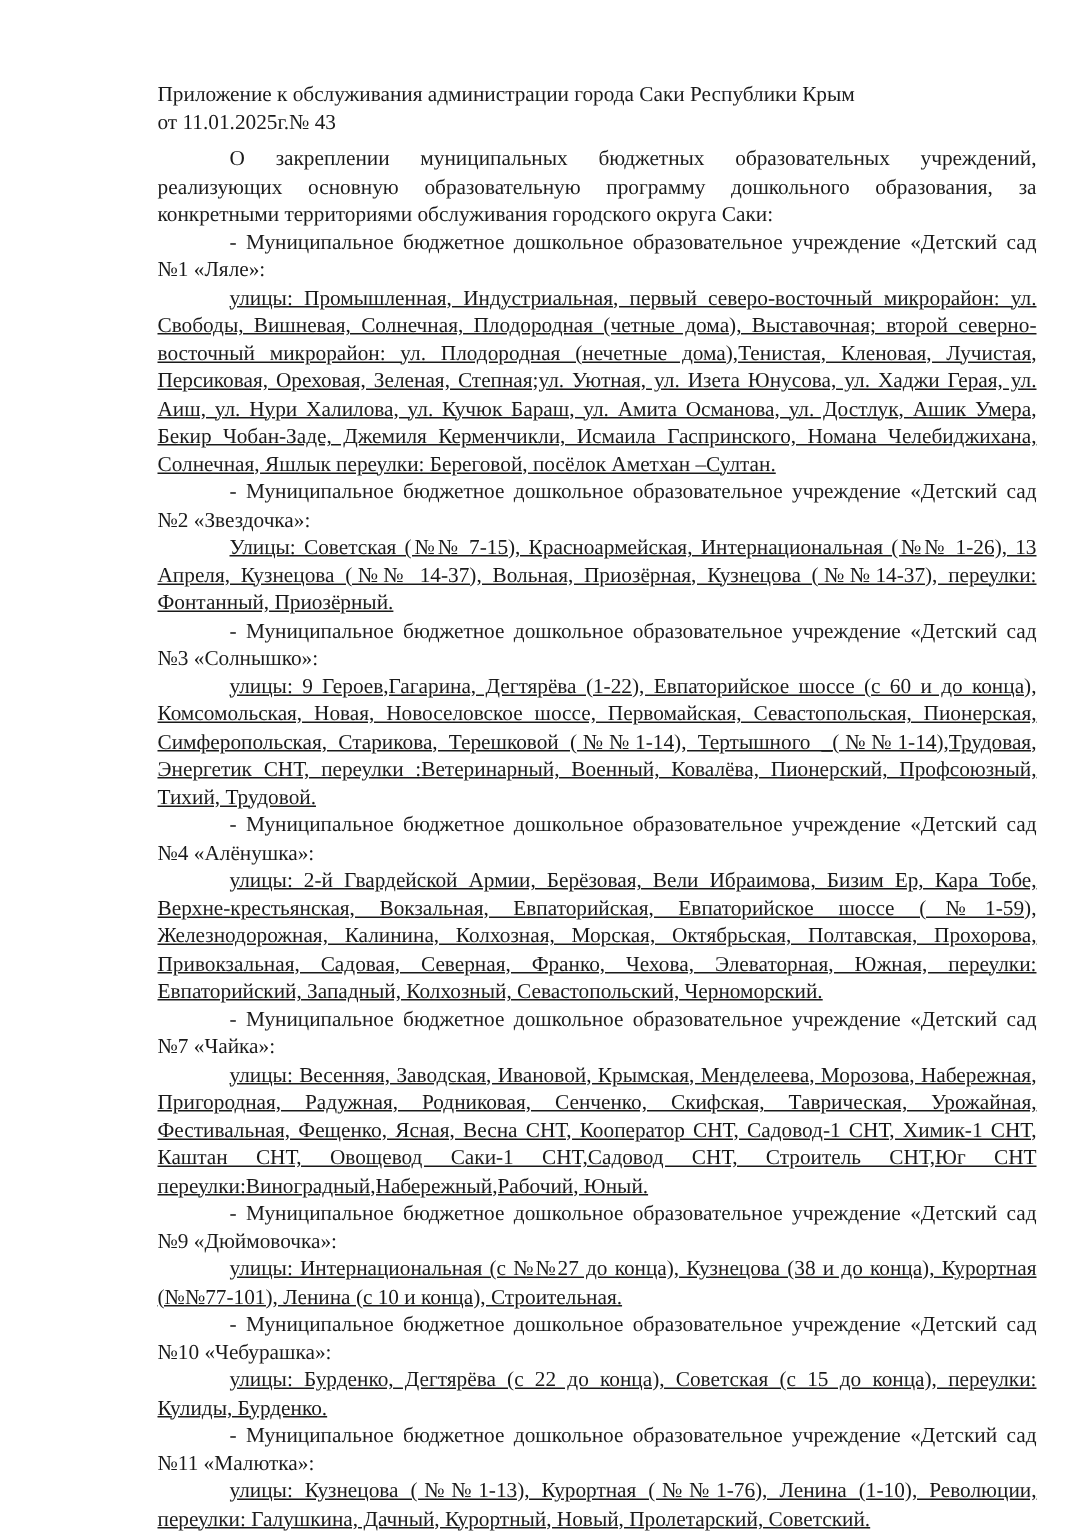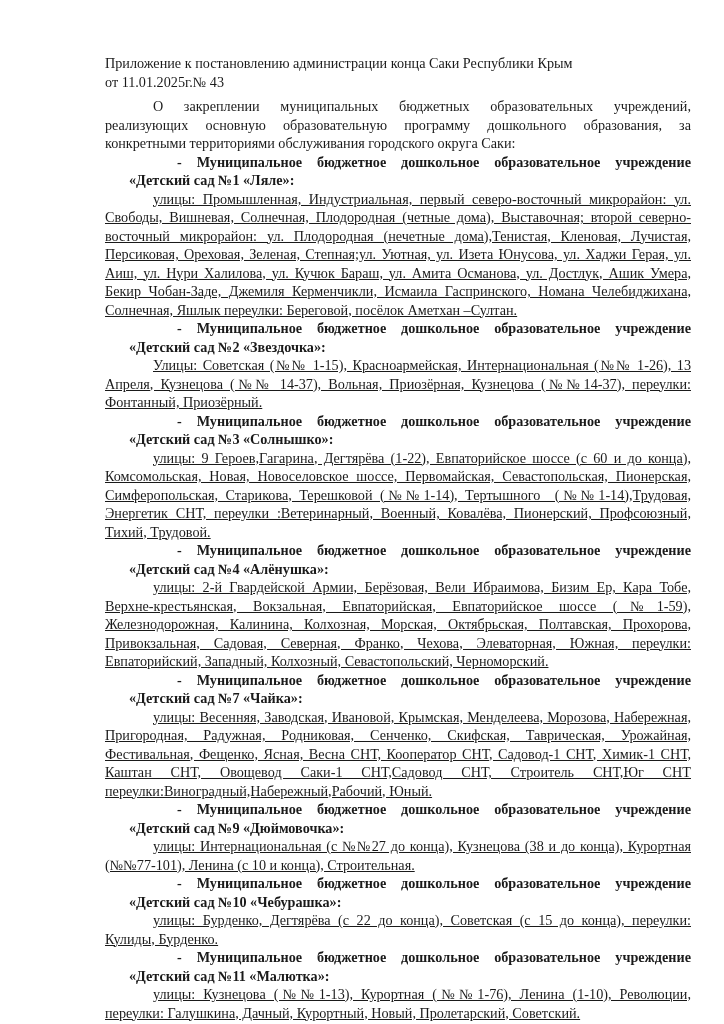--- a/index.html
+++ b/index.html
@@ -4,41 +4,41 @@
   <style>
     html, body { margin: 0; padding: 0; background: #ffffff; }
     body { width: 724px; height: 1024px; position: relative; overflow: hidden; }
     .page {
       position: absolute; left: 105px; top: 54px; width: 586px;
       font-family: "Liberation Serif", "DejaVu Serif", serif;
       font-size: 14.2px; line-height: 18.5px; color: #1a1a1a;
     }
     .header-line { display: block; white-space: nowrap; }
     .intro { margin-top: 6px; text-align: justify; text-indent: 48px; }
-    .section-title { font-weight: bold; text-align: justify; text-indent: 48px; margin-left: 24px; }
+    .section-title { font-weight: normal; text-align: justify; text-indent: 48px; }
     .section-body { text-align: justify; text-indent: 48px; text-decoration: underline; }
     p { margin: 0; }
   </style>
 </head>
 <body>
 
 <div class="page">
   <div>
-    <span class="header-line">Приложение к постановлению администрации конца Саки Республики Крым</span>
+    <span class="header-line">Приложение к обслуживания администрации города Саки Республики Крым</span>
     <span class="header-line">от 11.01.2025г.№ 43</span>
   </div>
   <p class="intro">О закреплении муниципальных бюджетных образовательных учреждений, реализующих основную образовательную программу дошкольного образования, за конкретными территориями обслуживания городского округа Саки:</p>
 
   <div>
     <p class="section-title">- Муниципальное бюджетное дошкольное образовательное учреждение «Детский сад №1 «Ляле»:</p>
     <p class="section-body">улицы: Промышленная, Индустриальная, первый северо-восточный микрорайон: ул. Свободы, Вишневая, Солнечная, Плодородная (четные дома), Выставочная; второй северно-восточный микрорайон: ул. Плодородная (нечетные дома),Тенистая, Кленовая, Лучистая, Персиковая, Ореховая, Зеленая, Степная;ул. Уютная, ул. Изета Юнусова, ул. Хаджи Герая, ул. Аиш, ул. Нури Халилова, ул. Кучюк Бараш, ул. Амита Османова, ул. Достлук, Ашик Умера, Бекир Чобан-Заде, Джемиля Керменчикли,  Исмаила Гаспринского, Номана Челебиджихана, Солнечная, Яшлык переулки: Береговой, посёлок Аметхан –Султан.</p>
   </div>
   <div>
     <p class="section-title">- Муниципальное бюджетное дошкольное образовательное учреждение «Детский сад №2 «Звездочка»:</p>
-    <p class="section-body">Улицы: Советская (№№ 1-15), Красноармейская, Интернациональная (№№ 1-26), 13 Апреля, Кузнецова (№№ 14-37), Вольная, Приозёрная, Кузнецова (№№14-37), переулки: Фонтанный, Приозёрный.</p>
+    <p class="section-body">Улицы: Советская (№№ 7-15), Красноармейская, Интернациональная (№№ 1-26), 13 Апреля, Кузнецова (№№ 14-37), Вольная, Приозёрная, Кузнецова (№№14-37), переулки: Фонтанный, Приозёрный.</p>
   </div>
   <div>
     <p class="section-title">- Муниципальное бюджетное дошкольное образовательное учреждение «Детский сад №3 «Солнышко»:</p>
     <p class="section-body">улицы: 9 Героев,Гагарина, Дегтярёва (1-22), Евпаторийское шоссе (с 60 и до конца), Комсомольская, Новая, Новоселовское шоссе, Первомайская, Севастопольская, Пионерская, Симферопольская, Старикова, Терешковой (№№1-14), Тертышного _(№№1-14),Трудовая, Энергетик СНТ,   переулки :Ветеринарный, Военный, Ковалёва, Пионерский, Профсоюзный, Тихий, Трудовой.</p>
   </div>
   <div>
     <p class="section-title">- Муниципальное бюджетное дошкольное образовательное учреждение «Детский сад №4 «Алёнушка»:</p>
     <p class="section-body">улицы: 2-й Гвардейской Армии, Берёзовая, Вели Ибраимова, Бизим Ер, Кара Тобе, Верхне-крестьянская, Вокзальная, Евпаторийская, Евпаторийское шоссе (№1-59), Железнодорожная, Калинина, Колхозная, Морская, Октябрьская, Полтавская, Прохорова, Привокзальная, Садовая, Северная, Франко, Чехова, Элеваторная, Южная, переулки: Евпаторийский, Западный, Колхозный, Севастопольский, Черноморский.</p>
   </div>
   <div>

